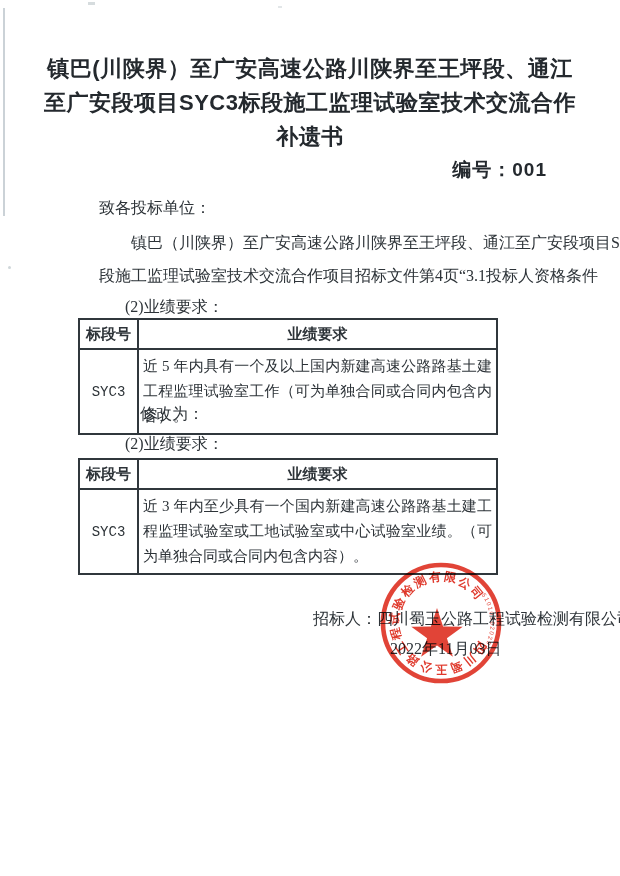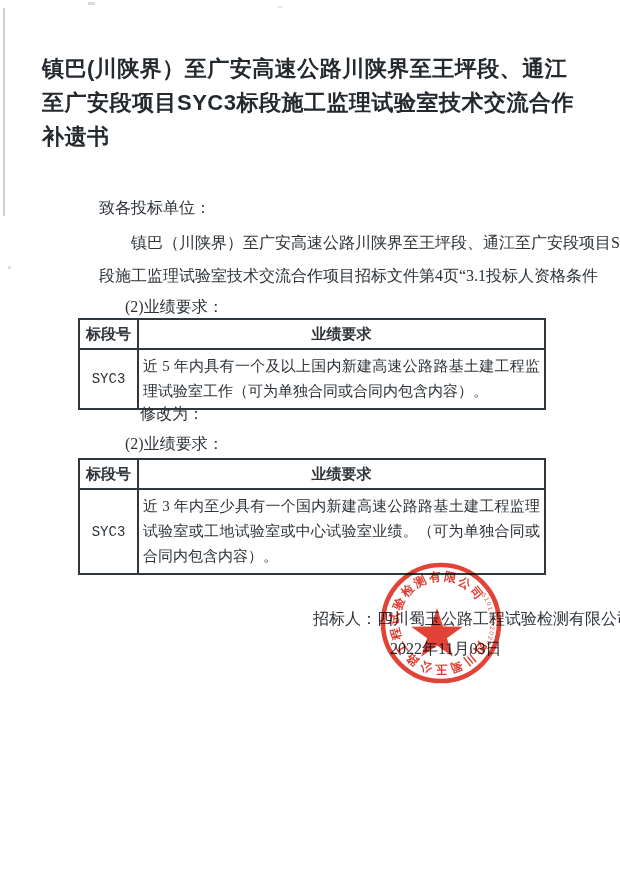--- a/index.html
+++ b/index.html
@@ -15,20 +15,21 @@
   .edge-line{
     position:absolute;left:3px;top:8px;width:2px;height:208px;
     background:#b9c3c9;opacity:.75;
   }
   .smudge-1{position:absolute;left:88px;top:2px;width:7px;height:3px;background:#ccd3d6;opacity:.8;}
   .smudge-2{position:absolute;left:278px;top:6px;width:4px;height:2px;background:#d6dcde;opacity:.7;}
   .dot-1{position:absolute;left:8px;top:266px;width:3px;height:3px;background:#c3ccd0;border-radius:50%;opacity:.8;}
 
   .title{
     position:absolute;top:52px;left:42px;width:536px;
+    text-align:center;
     font-family:"Liberation Sans","DejaVu Sans",sans-serif;
     font-weight:700;
     font-size:22px;line-height:34px;letter-spacing:.5px;
     color:#24292e;
   }
   .doc-number{
     position:absolute;top:157px;right:73px;
     font-family:"Liberation Sans","DejaVu Sans",sans-serif;
     font-weight:700;font-size:19px;color:#24292e;letter-spacing:1px;
   }
@@ -37,21 +38,21 @@
   .intro-1{top:234px;left:131px;}
   .intro-2{top:267px;left:99px;}
   .req-1{top:298px;left:125px;}
   .modify{top:405px;left:140px;}
   .req-2{top:435px;left:125px;}
   .closing{top:545px;left:122px;}
   .signature{top:610px;left:293px;margin-left:20px;}
   .dateline{top:640px;left:390px;}
 
   table.req-table{
-    position:absolute;left:78px;width:468px;
+    position:absolute;left:78px;width:420px;
     border-collapse:collapse;table-layout:fixed;
     font-size:15px;color:#2d3338;
   }
   .t-before{top:318px;}
   .t-after{top:458px;}
   table.req-table th,table.req-table td{
     border:2px solid #30373c;
   }
   table.req-table th{
     height:26px;font-weight:700;text-align:center;
@@ -80,20 +81,21 @@
   <div class="smudge-1"></div>
   <div class="smudge-2"></div>
   <div class="dot-1"></div>
 
   <div class="title">
     <div>镇巴(川陕界）至广安高速公路川陕界至王坪段、通江</div>
     <div>至广安段项目SYC3标段施工监理试验室技术交流合作</div>
     <div>补遗书</div>
   </div>
 
+  <div class="doc-number">编号：001</div>
 
   <div class="bodyline salutation">致各投标单位：</div>
   <div class="bodyline intro-1">镇巴（川陕界）至广安高速公路川陕界至王坪段、通江至广安段项目SYC3标</div>
   <div class="bodyline intro-2">段施工监理试验室技术交流合作项目招标文件第4页“3.1投标人资格条件</div>
   <div class="bodyline req-1">(2)业绩要求：</div>
 
   <table class="req-table t-before">
     <thead>
       <tr>
         <th class="col-seg">标段号</th>

